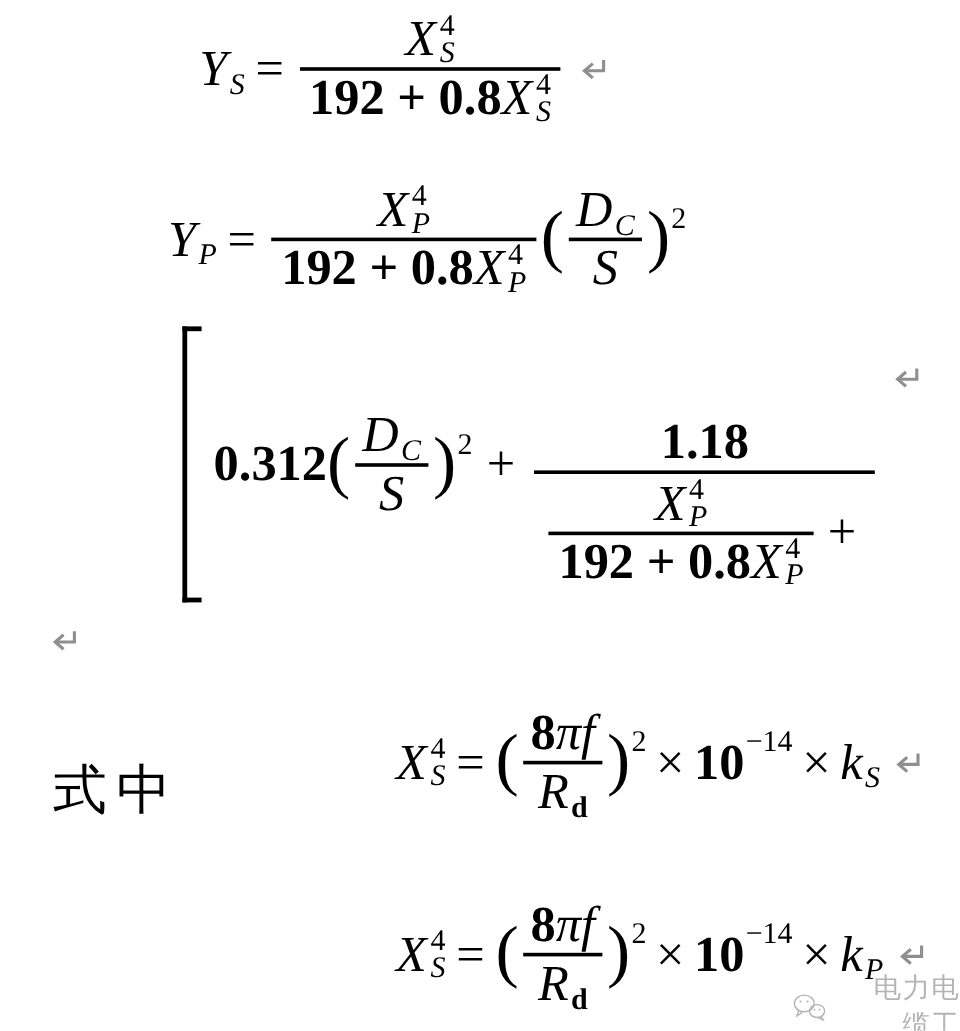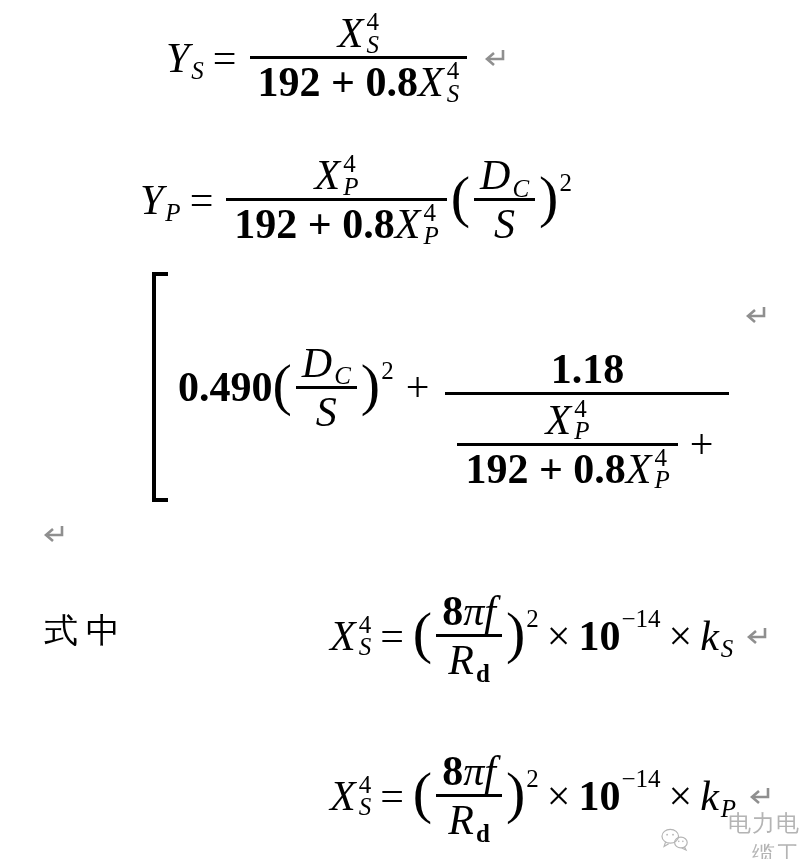--- a/index.html
+++ b/index.html
@@ -33,21 +33,21 @@
   
   .br-l,.br-r{height:222px;width:12px;flex:0 0 auto;}
   .br-l{border-left:4px solid #000;border-top:4px solid #000;border-bottom:4px solid #000;}
   .eq3-content{display:flex;align-items:center;padding:0 10px;}
   .bigfrac{margin-top:65px;}
 
   
   .retmark{display:inline-flex;flex:0 0 auto;margin-left:10px;}
   .retmark.abs{position:absolute;margin:0;}
 
-  .where{position:absolute;left:44px;top:608px;font-size:34px;letter-spacing:8px;color:#000;}
+  .where{position:absolute;left:44px;top:628px;font-size:45px;letter-spacing:8px;color:#000;}
 
   .watermark{position:absolute;left:660px;top:808px;display:flex;align-items:center;gap:17px;color:#b4b4b4;font-size:23px;letter-spacing:1px;text-align:right;}
 </style>
 </head>
 <body>
 
 <div class="page">
 
   <div class="eq" style="left:166px;top:10px;">
     <span>Y</span>
@@ -110,21 +110,21 @@
           <span>S</span>
         </span>
     </span>
     <span class="paren">)</span>
     <span class="supx">2</span>
   </div>
 
   <div class="eq" style="left:152px;top:272px;">
     <span class="br-l"></span>
     <span class="eq3-content">
-      <span class="rm">0.490</span>
+      <span class="rm">0.312</span>
       <span class="paren">(</span>
       <span class="frac">
         <span class="fnum" style="padding:2px 6px;">
             <span>D</span>
             <span class="sub">C</span>
           </span>
         <span class="fbar"></span>
         <span class="fden" style="padding:2px 6px;">
             <span>S</span>
           </span>

